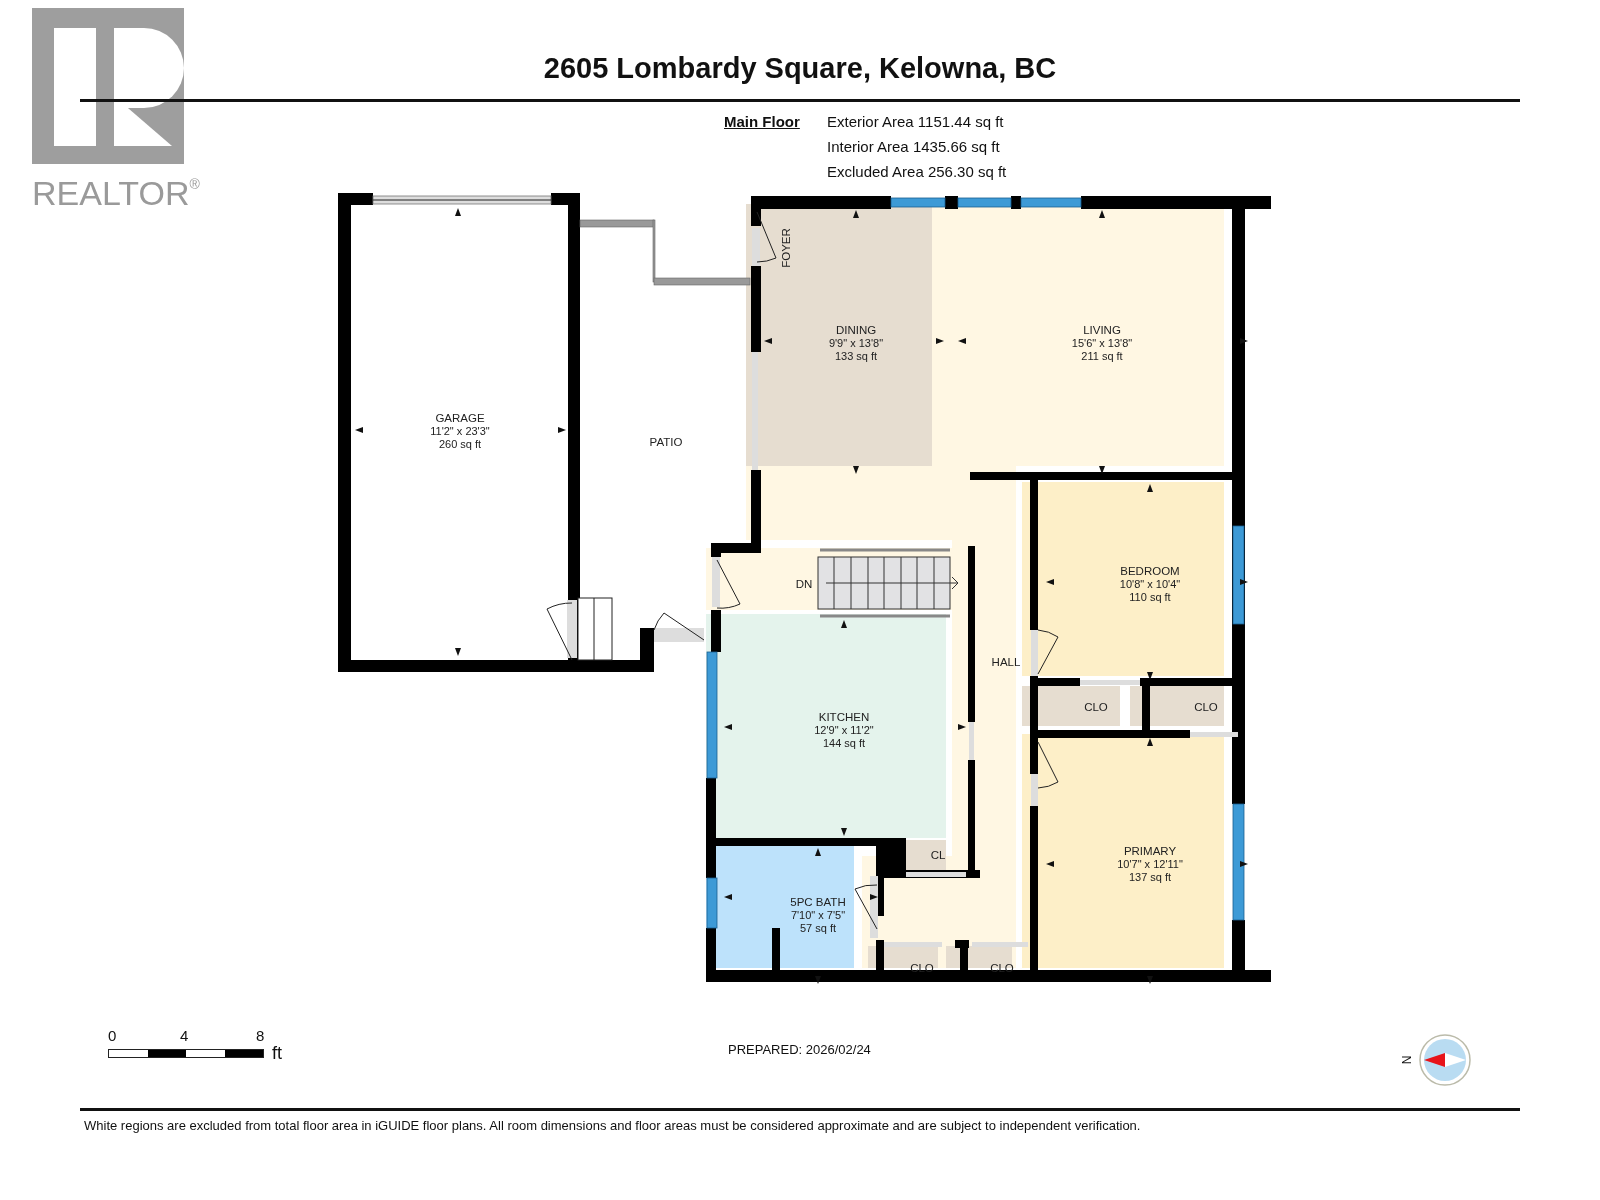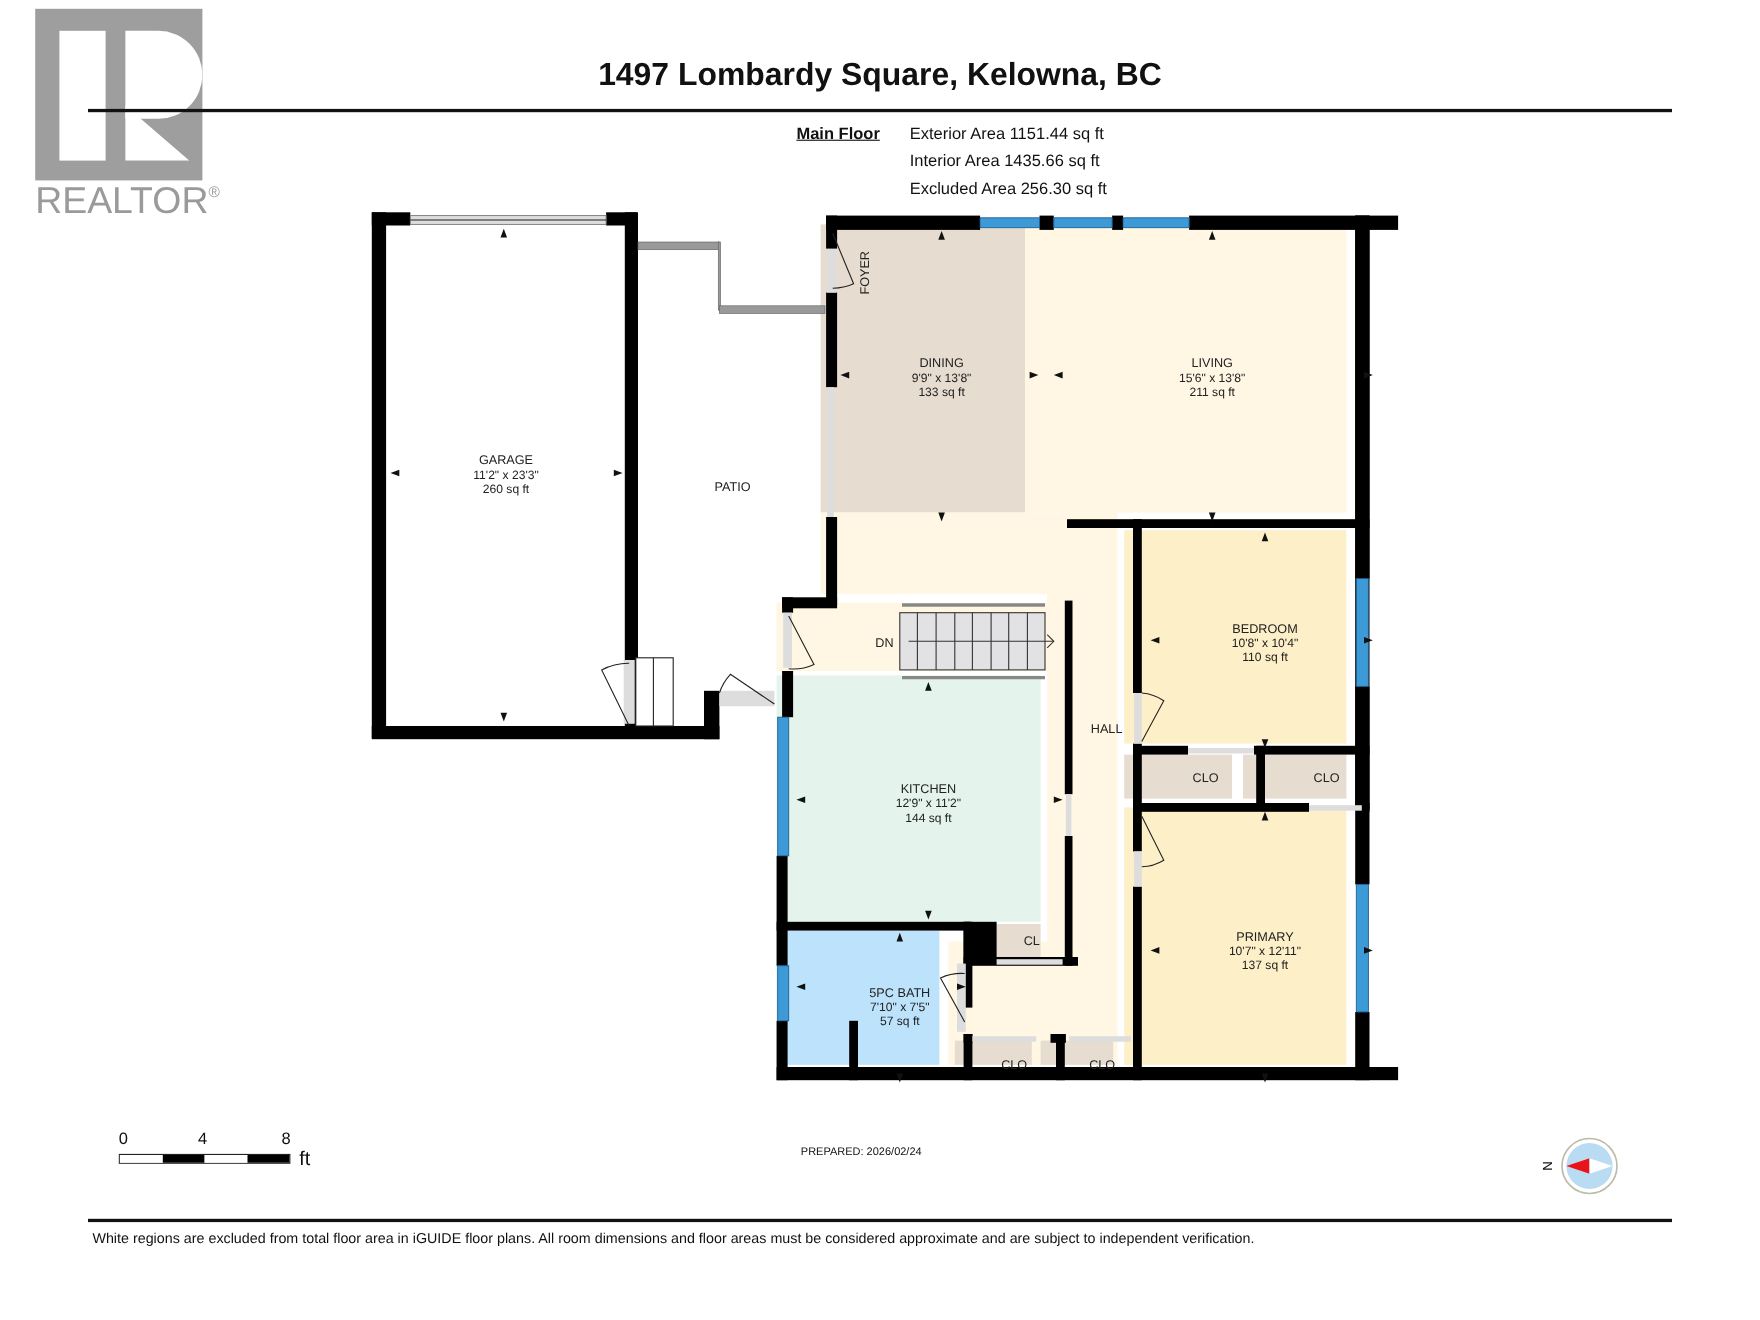--- a/index.html
+++ b/index.html
@@ -1,56 +1,56 @@
 <!DOCTYPE html>
 <html><head>
 <meta charset="utf-8">
 <style>
   html, body { margin: 0; padding: 0; background: #ffffff; }
   body { width: 1600px; height: 1200px; position: relative; overflow: hidden; font-family: "Liberation Sans", sans-serif; color: #111; }
   .logo { position: absolute; left: 32px; top: 8px; width: 168px; }
   .logo-box { width: 152px; height: 156px; background: #9e9e9e; position: relative; }
-  .logo-word { font-family: "Liberation Sans", sans-serif; font-size: 34px; color: #9a9a9a; letter-spacing: 0px; margin-top: 0; font-weight: normal; }
+  .logo-word { font-family: "Liberation Sans", sans-serif; font-size: 34px; color: #9a9a9a; letter-spacing: 0px; margin-top: 10px; font-weight: normal; }
   .logo-word sup { font-size: 14px; vertical-align: top; position: relative; top: 2px; }
   .title { position: absolute; left: 0; width: 1600px; top: 52px; text-align: center; font-size: 29px; font-weight: bold; }
   .title-rule { position: absolute; left: 80px; top: 99px; width: 1440px; height: 3px; background: #111; }
   .summary { position: absolute; left: 724px; top: 109px; font-size: 15px; line-height: 25px; }
   .summary .floor-label { position: absolute; left: 0; top: 0; font-weight: bold; white-space: nowrap; text-decoration: underline; }
   .summary .rows { position: absolute; left: 103px; top: 0; white-space: nowrap; }
   svg.plan { position: absolute; left: 0; top: 0; }
   .room-label { font-family: "Liberation Sans", sans-serif; font-size: 11px; fill: #222; text-anchor: middle; }
   .room-name { font-size: 11.5px; }
   .scale { position: absolute; left: 108px; top: 1027px; }
   .scale-nums { position: relative; height: 18px; font-size: 15px; }
   .scale-nums span { position: absolute; top: 0; }
   .scale-bar { display: flex; width: 154px; height: 7px; border: 1px solid #222; margin-top: 4px; }
   .scale-bar div { flex: 1; }
   .scale-unit { position: absolute; left: 164px; top: 16px; font-size: 18px; }
-  .prepared { position: absolute; left: 728px; top: 1042px; font-size: 10px; }
+  .prepared { position: absolute; left: 728px; top: 1042px; font-size: 13px; }
   .compass { position: absolute; left: 1418px; top: 1033px; width: 54px; height: 54px; }
   .compass-n { position: absolute; left: 1403px; top: 1053px; font-size: 12px; transform: rotate(-90deg); }
   .foot-rule { position: absolute; left: 80px; top: 1108px; width: 1440px; height: 3px; background: #111; }
   .disclaimer { position: absolute; left: 84px; top: 1118px; font-size: 13px; }
 </style>
 </head>
 <body>
 
 <div class="logo">
   <div class="logo-box">
     <svg width="152" height="156" viewBox="0 0 152 156">
       <rect x="22" y="20" width="42" height="118" fill="#fff"></rect>
       <path d="M82 20 H112 A40 40 0 0 1 112 100 H82 Z" fill="#fff"></path>
       <path d="M82 88 L140 138 H82 Z" fill="#fff"></path>
       <path d="M100 36 A12 24 0 0 1 100 84 Z" fill="#9e9e9e" opacity="0"></path>
     </svg>
   </div>
   <div class="logo-word"><span>REALTOR</span><sup>®</sup></div>
 </div>
 
-<div class="title">1497 Lombardy Square, Kelowna, BC</div>
+<div class="title">2605 Lombardy Square, Kelowna, BC</div>
 <div class="title-rule"></div>
 
 <div class="summary">
   <div class="floor-label">Main Floor</div>
   <div class="rows">
     <div>Exterior Area 1151.44 sq ft</div>
     <div>Interior Area 1435.66 sq ft</div>
     <div>Excluded Area 256.30 sq ft</div>
   </div>
 </div>

